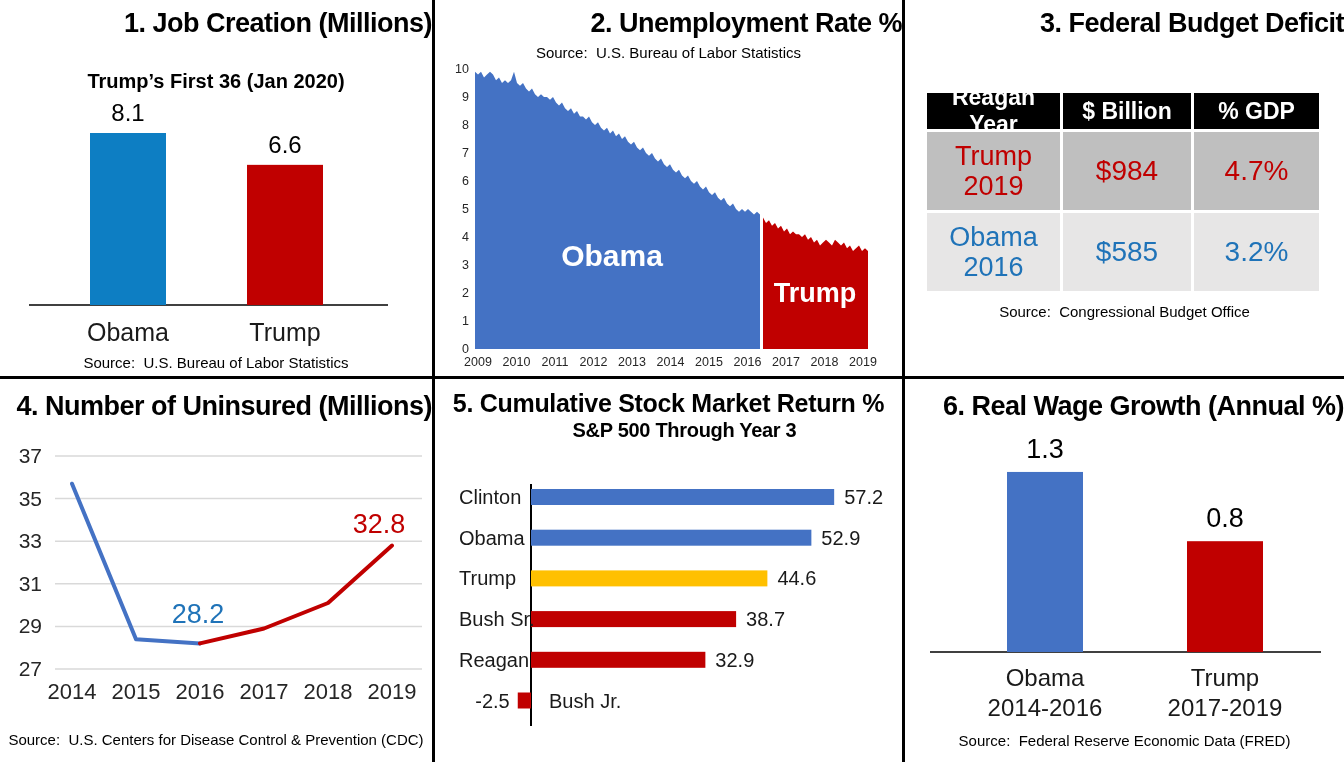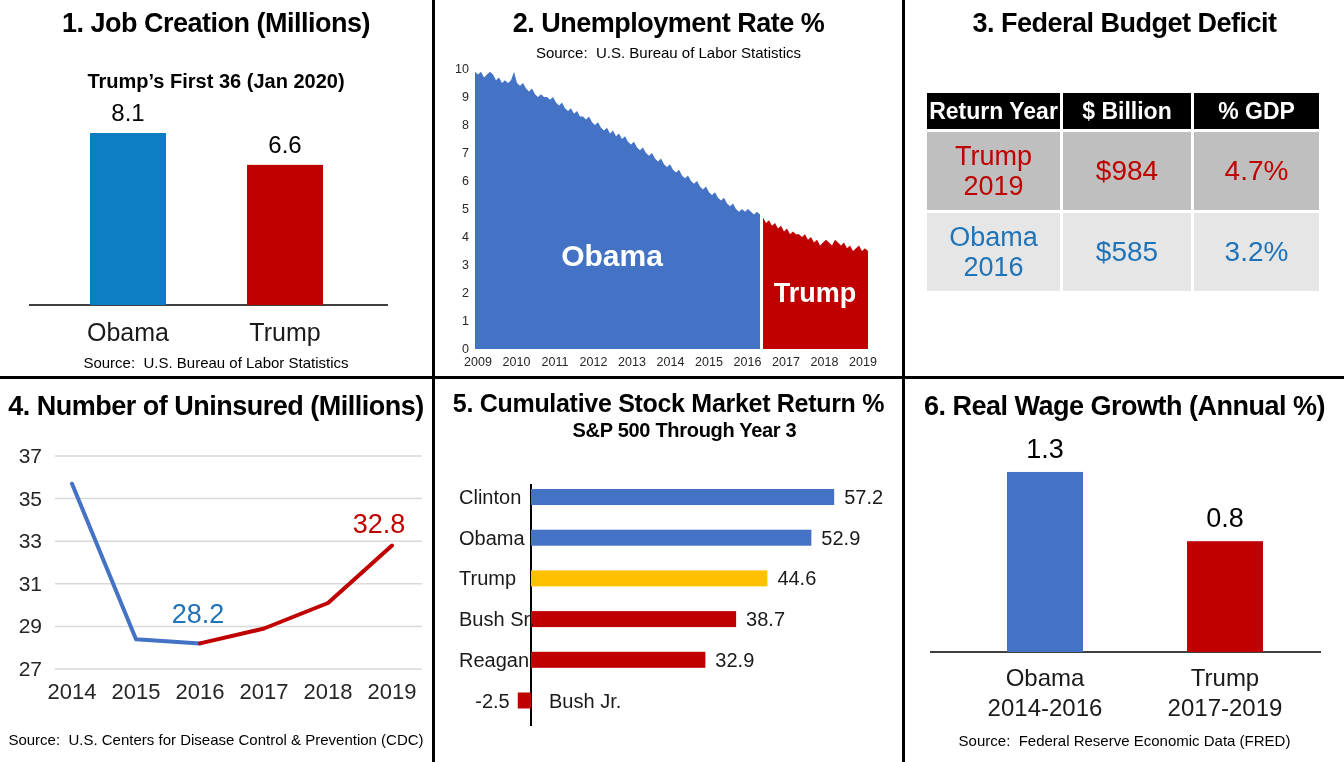--- a/index.html
+++ b/index.html
@@ -4,21 +4,21 @@
 <style>
   html,body{margin:0;padding:0;background:#fff;}
   body{width:1344px;height:762px;overflow:hidden;color:#000;
        font-family:"Liberation Sans",sans-serif;-webkit-font-smoothing:antialiased;}
   .grid{display:grid;width:1344px;height:762px;
         grid-template-columns:435px 470px 439px;
         grid-template-rows:379px 383px;}
   .panel{position:relative;background:#fff;box-sizing:border-box;overflow:hidden;}
   .b-r{border-right:3px solid #000;}
   .b-b{border-bottom:3px solid #000;}
-  .ttl{position:absolute;left:0;width:100%;text-align:center;
+  .ttl{position:absolute;left:0;width:100%;text-align:right;
        font-weight:700;font-size:27px;letter-spacing:-0.5px;}
   .ttl2{position:absolute;left:0;width:100%;text-align:center;
         font-weight:700;font-size:24px;letter-spacing:-0.3px;}
   .sub{position:absolute;left:0;width:100%;text-align:center;
        font-weight:700;font-size:20px;}
   .src{position:absolute;left:0;width:100%;text-align:center;
        font-size:15px;color:#000;}
   svg{position:absolute;display:block;}
   svg text{font-family:"Liberation Sans",sans-serif;}
 
@@ -85,38 +85,39 @@
         <path d="M40,293 L40,15.8 L43,18.6 L46,15.8 L49,21.4 L52,18.6 L55,15.8 L58,18.6 L61,24.2 L64,21.4 L67,27.0 L70,24.2 L73,27.0 L76,24.2 L79,15.8 L82,27.0 L85,29.8 L88,27.0 L91,32.6 L94,35.4 L97,32.6 L100,38.2 L103,41.0 L106,38.2 L109,41.0 L112,41.0 L115,43.8 L118,41.0 L121,46.6 L124,49.4 L127,46.6 L130,52.2 L133,55.0 L136,52.2 L139,57.8 L142,55.0 L145,60.6 L148,60.6 L151,63.4 L154,60.6 L157,66.2 L160,69.0 L163,66.2 L166,71.8 L169,74.6 L172,71.8 L175,77.4 L178,74.6 L181,80.2 L184,77.4 L187,83.0 L190,80.2 L193,85.8 L196,88.6 L199,85.8 L202,91.4 L205,94.2 L208,91.4 L211,97.0 L214,99.8 L217,97.0 L220,102.6 L223,105.4 L226,102.6 L229,108.2 L232,111.0 L235,108.2 L238,113.8 L241,116.6 L244,113.8 L247,119.4 L250,122.2 L253,119.4 L256,125.0 L259,127.8 L262,125.0 L265,130.6 L268,133.4 L271,130.6 L274,136.2 L277,139.0 L280,136.2 L283,141.8 L286,144.6 L289,141.8 L292,147.4 L295,150.2 L298,147.4 L301,153.0 L304,155.8 L307,153.0 L310,155.8 L313,153.0 L316,155.8 L319,158.6 L322,155.8 L325,158.6 L325,293 Z" fill="#4472C4"></path>
         <path d="M328,293 L328,161.4 L328,161.4 L331,167.0 L334,164.2 L337,169.8 L340,167.0 L343,172.6 L346,169.8 L349,175.4 L352,172.6 L355,178.2 L358,175.4 L361,178.2 L364,178.2 L367,181.0 L370,178.2 L373,183.8 L376,181.0 L379,186.6 L382,183.8 L385,189.4 L388,186.6 L391,183.8 L394,186.6 L397,189.4 L400,183.8 L403,186.6 L406,189.4 L409,186.6 L412,192.2 L415,189.4 L418,195.0 L421,192.2 L424,189.4 L427,195.0 L430,192.2 L433,195.0 L433,293 Z" fill="#C00000"></path>
         <text x="177" y="210" text-anchor="middle" font-size="30" font-weight="700" fill="#fff">Obama</text>
         <text x="380" y="246" text-anchor="middle" font-size="27" font-weight="700" fill="#fff">Trump</text>
       </svg>
   </section>
 
   <section class="panel b-b">
     <div class="ttl" style="top:8px;">3. Federal Budget Deficit</div>
     <div class="tbl">
-      <div class="cell th">Return Year</div>
+      <div class="cell th">Reagan Year</div>
       <div class="cell th">$ Billion</div>
       <div class="cell th">% GDP</div>
 
       <div class="cell td row1 t-red name">
         <span>Trump</span>
         <span>2019</span>
       </div>
       <div class="cell td row1 t-red">$984</div>
       <div class="cell td row1 t-red">4.7%</div>
 
       <div class="cell td row2 t-blue name">
         <span>Obama</span>
         <span>2016</span>
       </div>
       <div class="cell td row2 t-blue">$585</div>
       <div class="cell td row2 t-blue">3.2%</div>
     </div>
+    <div class="src" style="top:303px;">Source:&nbsp; Congressional Budget Office</div>
   </section>
 
   <section class="panel b-r">
     <div class="ttl" style="top:12px;">4. Number of Uninsured (Millions)</div>
     <svg id="c-unins" width="435" height="292" style="top:48px;left:0;">
         <line x1="55" y1="29" x2="422" y2="29" stroke="#D9D9D9" stroke-width="1.5"></line>
         <text x="42" y="36" text-anchor="end" font-size="21" fill="#262626">37</text>
         <line x1="55" y1="71.6" x2="422" y2="71.6" stroke="#D9D9D9" stroke-width="1.5"></line>
         <text x="42" y="78.6" text-anchor="end" font-size="21" fill="#262626">35</text>
         <line x1="55" y1="114.2" x2="422" y2="114.2" stroke="#D9D9D9" stroke-width="1.5"></line>

